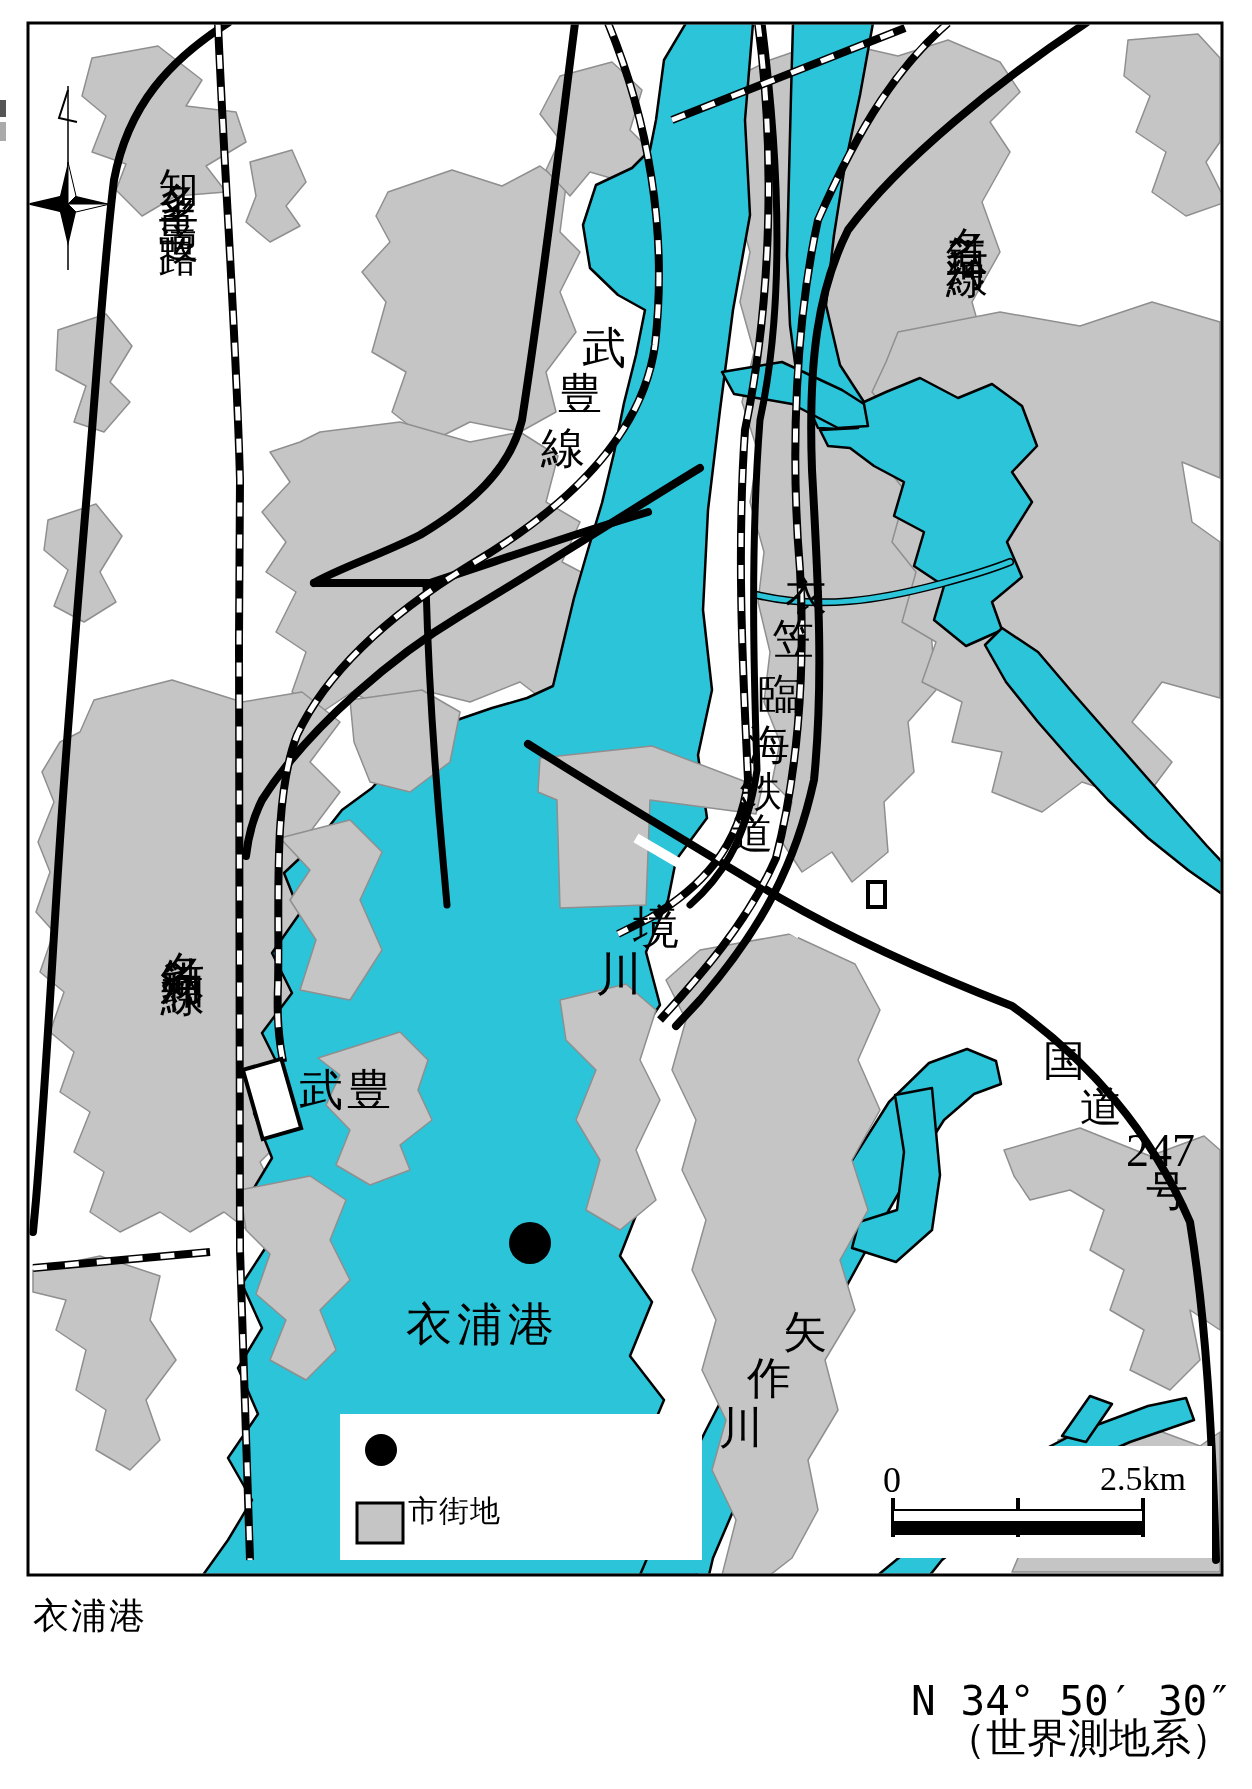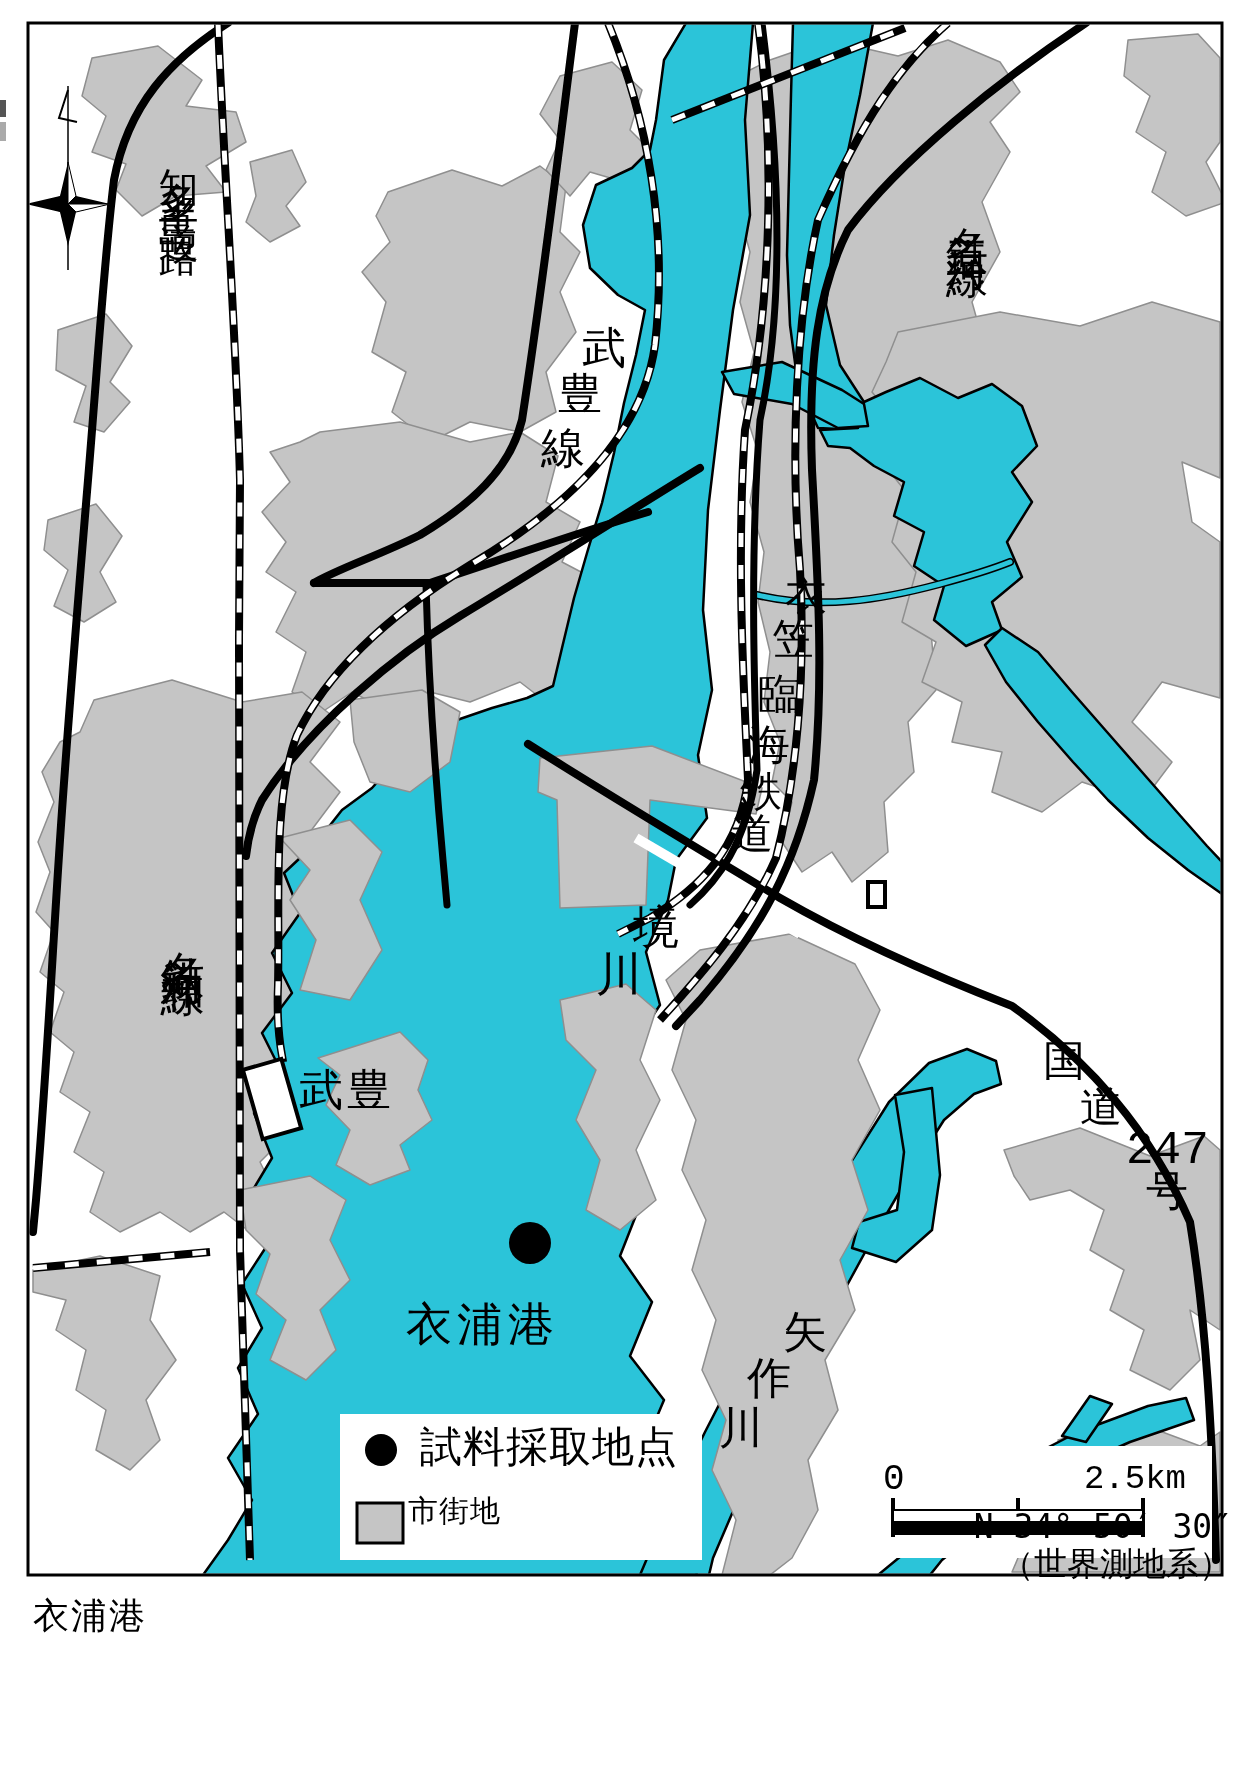--- a/index.html
+++ b/index.html
@@ -13,21 +13,21 @@
   .stream{fill:none;stroke:#2bc4d9;stroke-width:5;stroke-linecap:round;}
   .road{fill:none;stroke:#000;stroke-width:8;stroke-linecap:round;}
   .road-thin{fill:none;stroke:#000;stroke-width:7;stroke-linecap:round;}
   .rail-base{fill:none;stroke:#000;stroke-width:8;}
   .rail-dash{fill:none;stroke:#fff;stroke-width:5;stroke-dasharray:14 18;}
   .bridge{fill:none;stroke:#fff;stroke-width:10;}
   .station{fill:#fff;stroke:#000;stroke-width:4;}
   .whitebox{fill:#fff;}
   .lbl{position:absolute;white-space:nowrap;line-height:1;font-weight:500;}
   .v{writing-mode:vertical-rl;text-orientation:upright;}
-  .mono{font-family:Liberation Mono, monospace;}
+  .mono{font-family:Liberation Serif, serif;}
   .coords{position:absolute;text-align:right;font-family:"DejaVu Sans Mono",monospace;}
   .coords div{line-height:37px;}
 </style>
 </head>
 <body>
 
 <div id="page">
 
 <svg width="1252" height="1789" viewBox="0 0 1252 1789">
   <defs>
@@ -184,26 +184,25 @@
 <span class="lbl" style="left:1080px;top:1086px;font-size:42px">道</span>
 <span class="lbl mono" style="left:1126px;top:1128px;font-size:46px">247</span>
 <span class="lbl" style="left:1146px;top:1170px;font-size:42px">号</span>
 
 <div class="lbl" style="left:406px;top:1301px;font-size:46px;letter-spacing:5px">衣浦港</div>
 
 <span class="lbl" style="left:783px;top:1310px;font-size:44px">矢</span>
 <span class="lbl" style="left:747px;top:1356px;font-size:44px">作</span>
 <span class="lbl" style="left:719px;top:1406px;font-size:44px">川</span>
 
-<div class="lbl" style="left:420px;top:1426px;font-size:42px;letter-spacing:1px">試料採取地点</div>
 <div class="lbl" style="left:408px;top:1496px;font-size:30px;letter-spacing:1px">市街地</div>
 
 <div class="lbl mono" style="left:883px;top:1462px;font-size:36px">0</div>
 <div class="lbl mono" style="left:1020px;top:1462px;width:166px;text-align:right;font-size:34px">2.5km</div>
 
 <div class="lbl" style="left:33px;top:1598px;font-size:36px;letter-spacing:2px">衣浦港</div>
 
-<div class="coords" style="left:780px;top:1508px;width:452px;font-size:33px">
+<div class="coords" style="left:780px;top:1683px;width:452px;font-size:41px">
   <div>N  34°  50′  30″</div>
   <div style="font-family:Liberation Sans, sans-serif;">（世界測地系）</div>
 </div>
 
 </div>
 
 </body></html>

